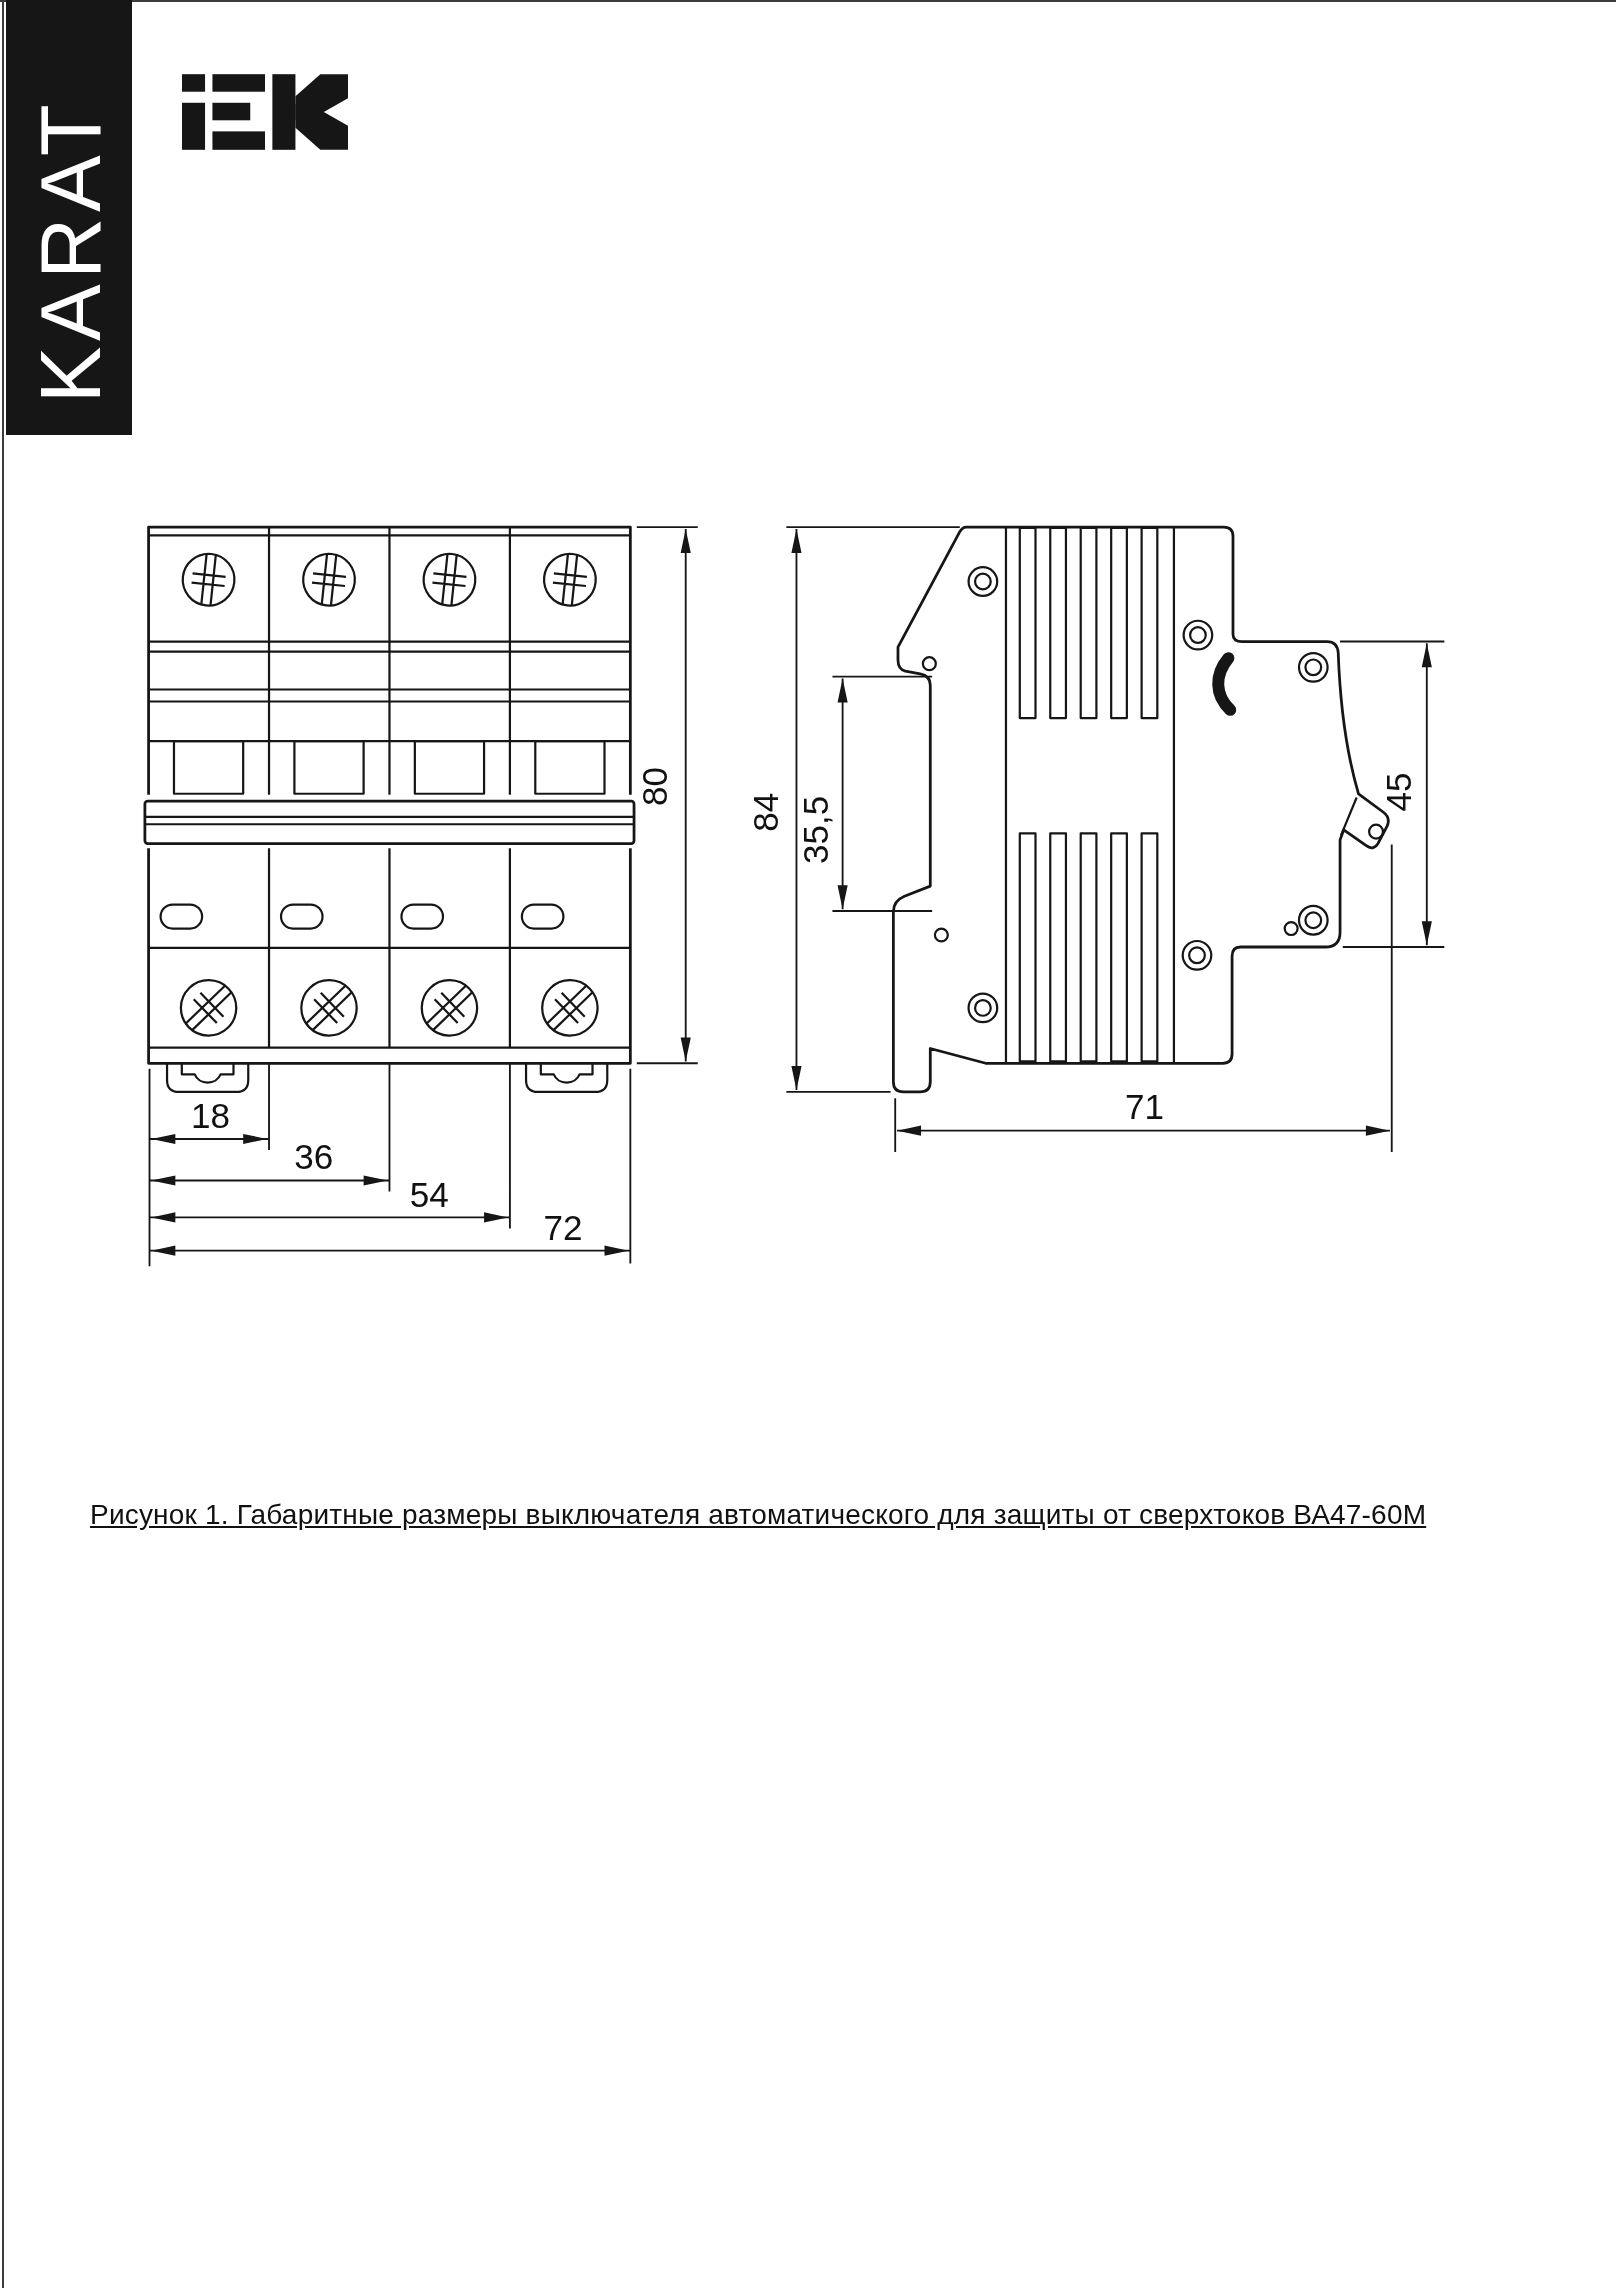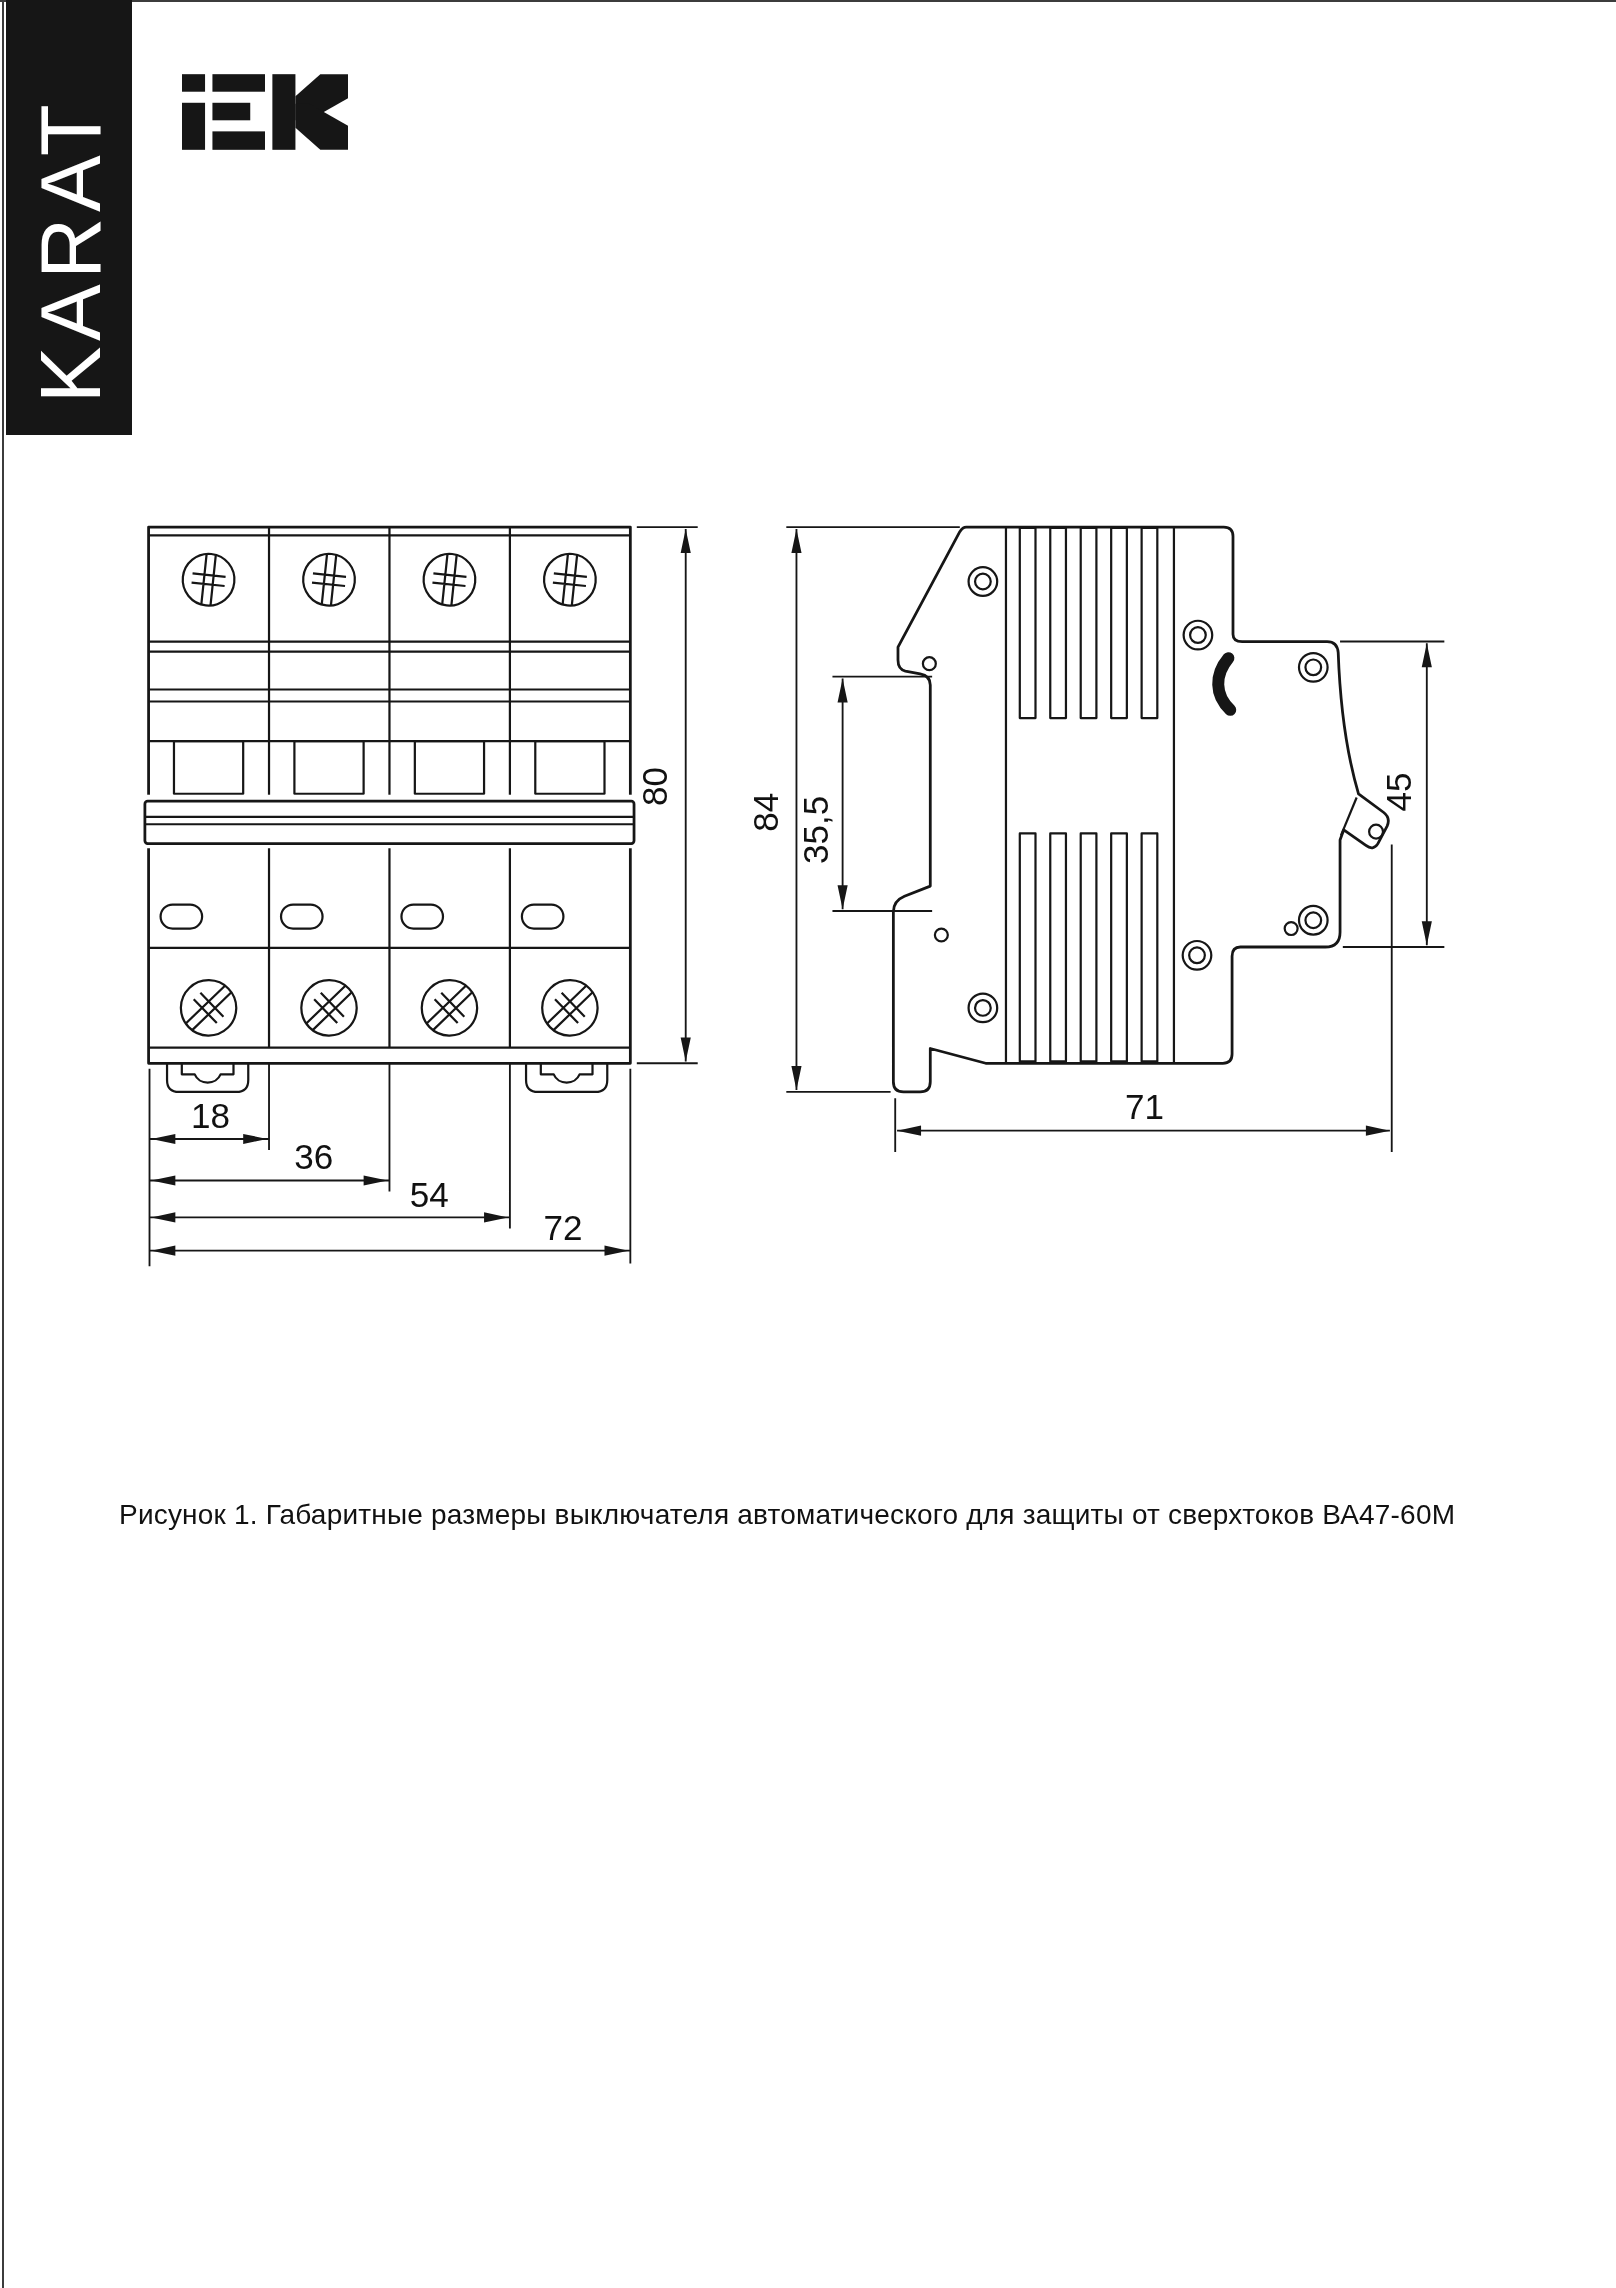--- a/index.html
+++ b/index.html
@@ -21,25 +21,26 @@
     position:absolute;left:65px;top:251px;
     transform:translate(-50%,-50%) rotate(-90deg);
     color:#ffffff;font-size:85px;letter-spacing:5.5px;font-weight:400;
     white-space:nowrap;
   }
   .iek-logo{position:absolute;left:182px;top:74px;width:166px;height:76px;}
 
   .drawing-svg{position:absolute;left:0;top:0;width:1616px;height:2289px;}
 
   .caption{
-    position:absolute;left:119px;top:1499px;width:1112px;
+    position:absolute;left:90px;top:1499px;width:1112px;
     font-size:28px;color:#111111;
     text-align:justify;text-align-last:justify;
     white-space:nowrap;
     letter-spacing:0.2px;
+    text-decoration:underline;
   }
 
   svg .ln{stroke:#161616;fill:none;stroke-width:3;stroke-linejoin:round;}
   svg .ln-thin{stroke:#161616;fill:none;stroke-width:2.4;stroke-linejoin:round;}
   svg .dim{stroke:#161616;fill:none;stroke-width:2;}
   svg .arrow{fill:#161616;stroke:none;}
   svg .dimtext{fill:#111111;font-family:"Liberation Sans",sans-serif;font-size:38px;}
   svg .mask{fill:#ffffff;stroke:none;}
 </style>
 </head>

